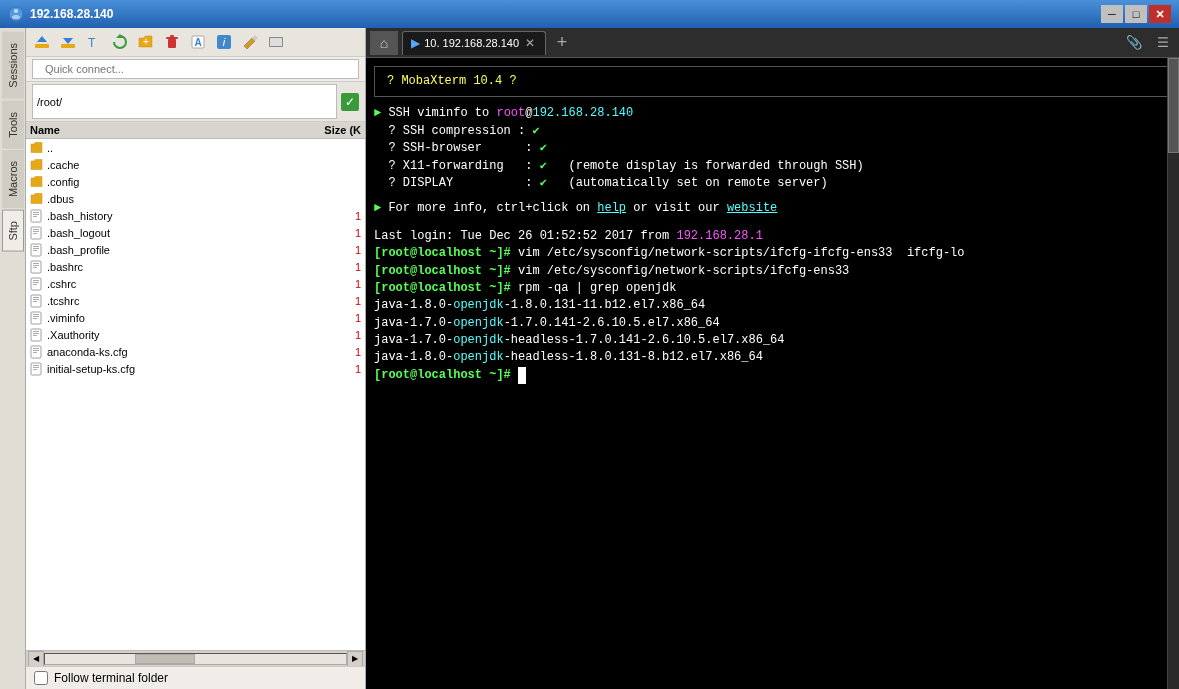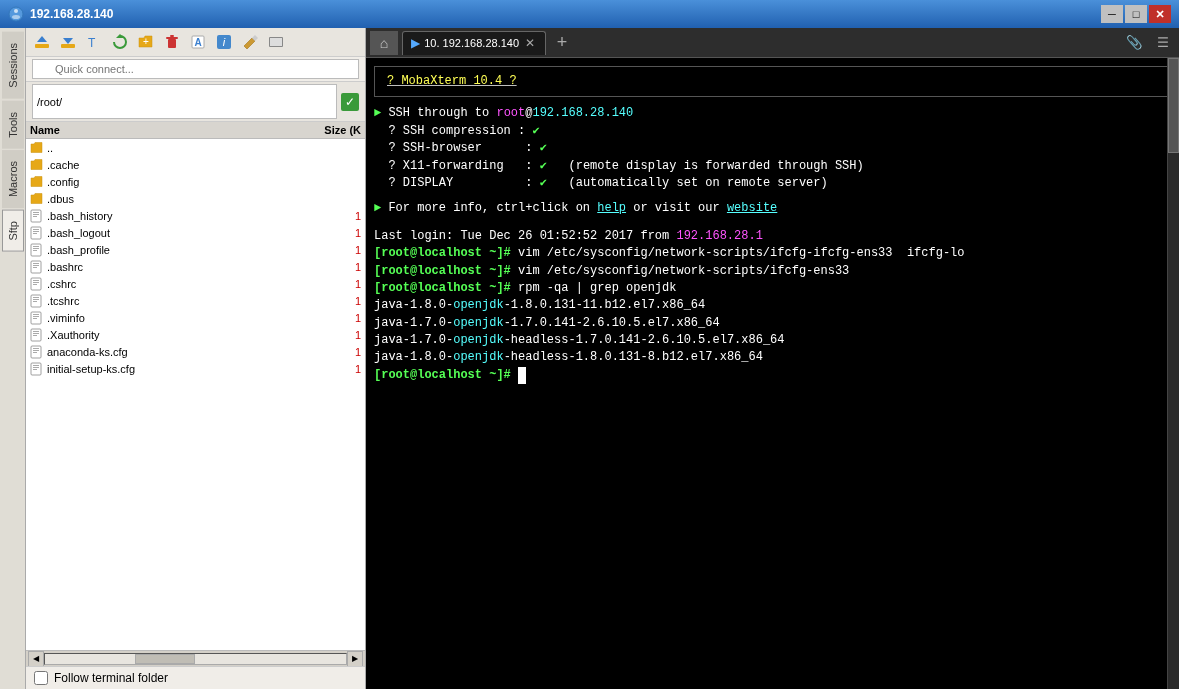--- a/index.html
+++ b/index.html
@@ -54,21 +54,21 @@
       cursor: pointer; display: flex; align-items: center; justify-content: center;
       font-size: 14px; border-radius: 2px;
     }
 
     
     .quick-connect {
       display: flex; align-items: center; padding: 2px 6px; background: #f0ede8;
       border-bottom: 1px solid #ccc;
     }
     .quick-connect input {
-      flex: 1; border: 1px solid #bbb; padding: 2px 22px; font-size: 11px;
+      flex: 1; border: 1px solid #bbb; padding: 2px 12px; font-size: 11px;
       background: white; height: 20px;
     }
 
     
     .path-bar {
       display: flex; align-items: center; padding: 2px 6px; background: #e8e5df;
       border-bottom: 1px solid #ccc; gap: 4px;
     }
     .path-input {
       flex: 1; border: 1px solid #bbb; padding: 1px 4px; font-size: 11px;
@@ -167,21 +167,20 @@
     .t-yellow { color: #ffff55; }
     .t-cyan { color: #55ffff; }
     .t-green { color: #55ff55; }
     .t-magenta { color: #ff55ff; }
     .t-white { color: #ffffff; }
     .t-link { color: #55ffff; text-decoration: underline; }
     .t-bold { font-weight: bold; }
     .info-box {
       border: 1px solid #555; padding: 6px 12px; margin-bottom: 8px;
       background: #000;
-      text-decoration: underline;
     }
 
     
     .terminal-scrollbar {
       position: absolute; right: 0; top: 0; bottom: 0; width: 12px;
       background: #2a2a2a; border-left: 1px solid #444;
     }
     .terminal-scroll-thumb {
       position: absolute; top: 0; width: 100%; height: 15%;
       background: #555; border: 1px solid #777;
@@ -458,21 +457,21 @@
     <div class="terminal-content">
 
       <div class="info-box">
         <div>
           <span class="t-yellow">? MobaXterm 10.4 ?</span>
         </div>
       </div>
 
       <div>
         <div>
-          <span class="t-green">► </span><span class="t-white">SSH through to </span><span class="t-magenta">root</span><span class="t-white">@</span><span class="t-cyan">192.168.28.140</span>
+          <span class="t-green">► </span><span class="t-white">SSH viminfo to </span><span class="t-magenta">root</span><span class="t-white">@</span><span class="t-cyan">192.168.28.140</span>
         </div>
         <div>
           <span class="t-white">&nbsp;&nbsp;? SSH compression : </span><span class="t-green">✔</span>
         </div>
         <div>
           <span class="t-white">&nbsp;&nbsp;? SSH-browser &nbsp;&nbsp;&nbsp;&nbsp; : </span><span class="t-green">✔</span>
         </div>
         <div>
           <span class="t-white">&nbsp;&nbsp;? X11-forwarding &nbsp; : </span><span class="t-green">✔</span><span class="t-white">&nbsp;&nbsp; (remote display is forwarded through SSH)</span>
         </div>

